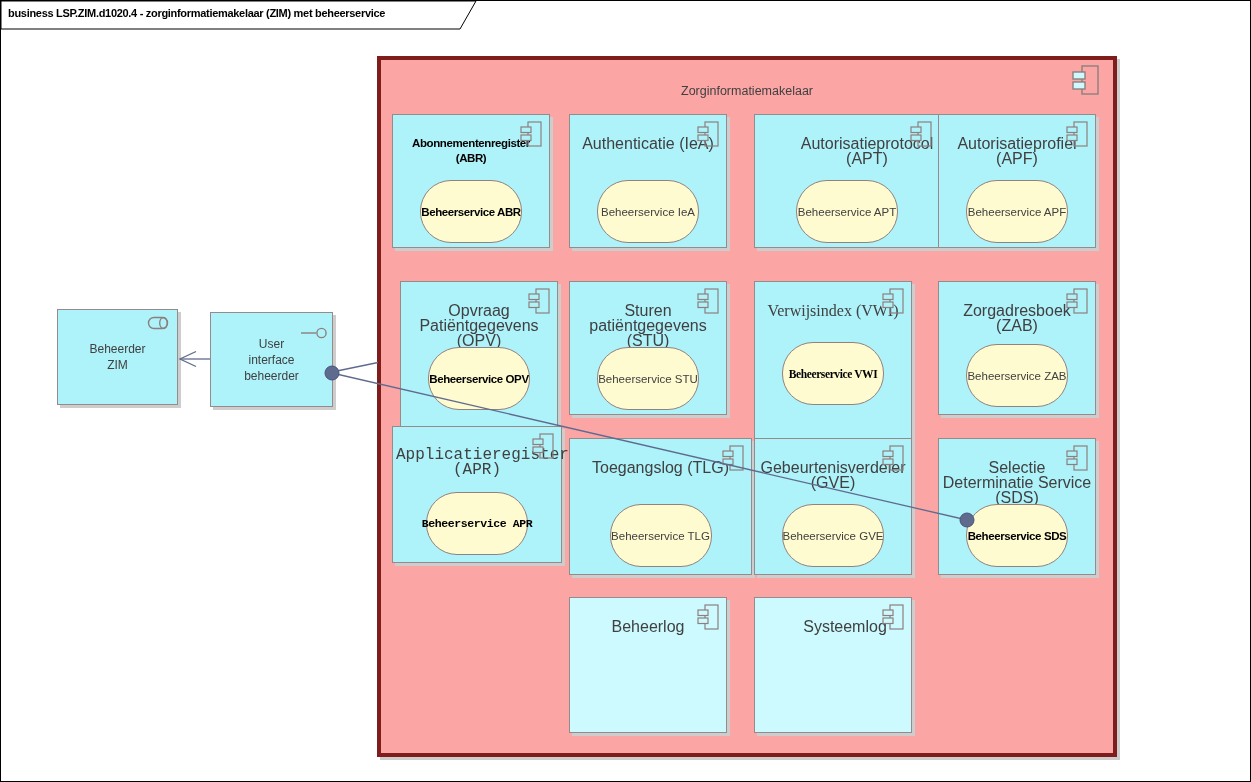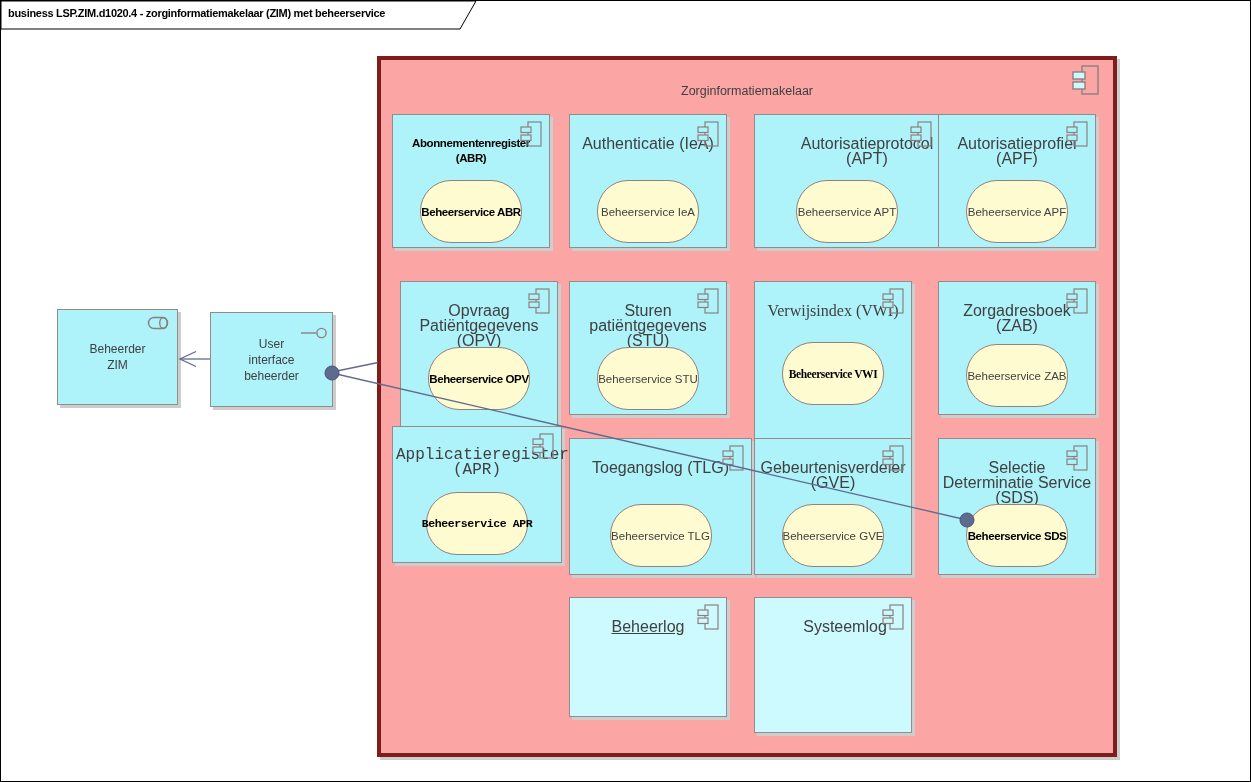--- a/index.html
+++ b/index.html
@@ -232,21 +232,21 @@
       <rect class="icon-stroke" x="9" y="2" width="13" height="24" stroke-width="1.2"></rect>
       <rect class="icon-fill-comp" x="2" y="7" width="10" height="5.5" stroke-width="1.2"></rect>
       <rect class="icon-fill-comp" x="2" y="15" width="10" height="5.5" stroke-width="1.2"></rect>
     </svg>
     <div class="comp-title">Selectie Determinatie Service (SDS)</div>
     <div class="service">
       <span class="service-label em">Beheerservice SDS</span>
     </div>
   </div>
 
-  <div class="comp light" style="left:568px;top:596px;width:158px;height:120px;text-decoration:underline;">
+  <div class="comp light" style="left:568px;top:596px;width:158px;height:136px;">
     <svg class="corner-icon" style="right:6px;top:5px;" width="24" height="28">
       <rect class="icon-stroke" x="9" y="2" width="13" height="24" stroke-width="1.2"></rect>
       <rect class="icon-fill-light" x="2" y="7" width="10" height="5.5" stroke-width="1.2"></rect>
       <rect class="icon-fill-light" x="2" y="15" width="10" height="5.5" stroke-width="1.2"></rect>
     </svg>
     <div class="comp-title">Beheerlog</div>
   </div>
 
   <div class="comp light" style="left:753px;top:596px;width:158px;height:136px;padding-left:24px;">
     <svg class="corner-icon" style="right:6px;top:5px;" width="24" height="28">

